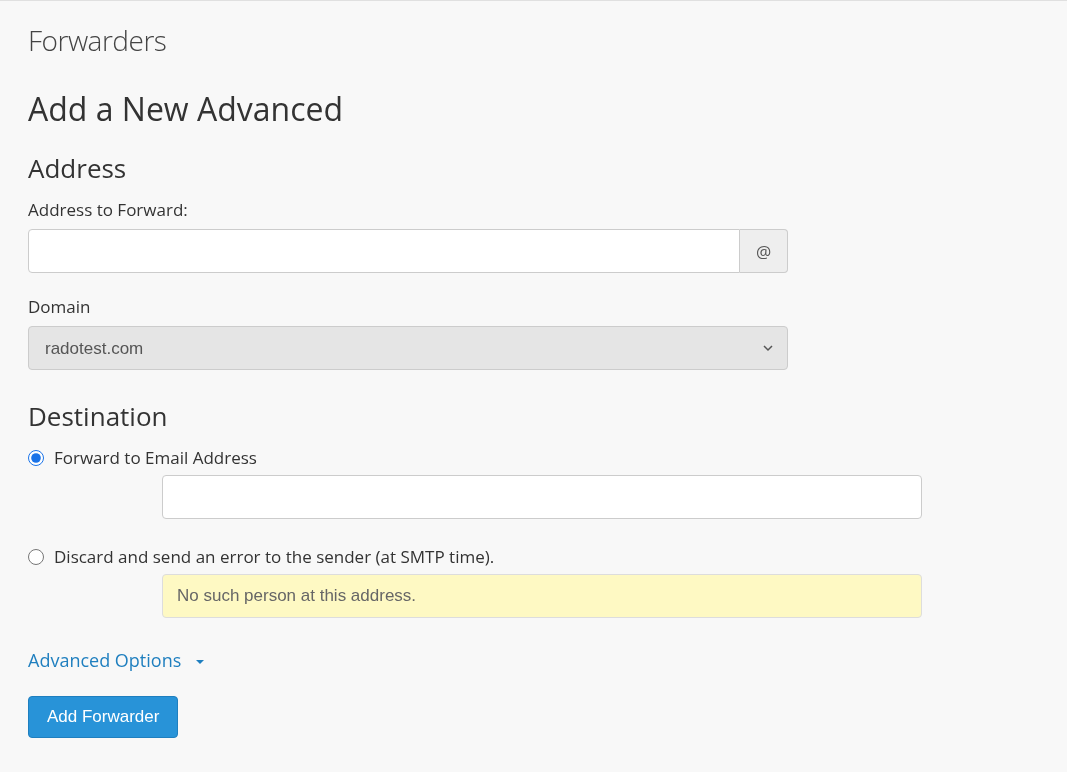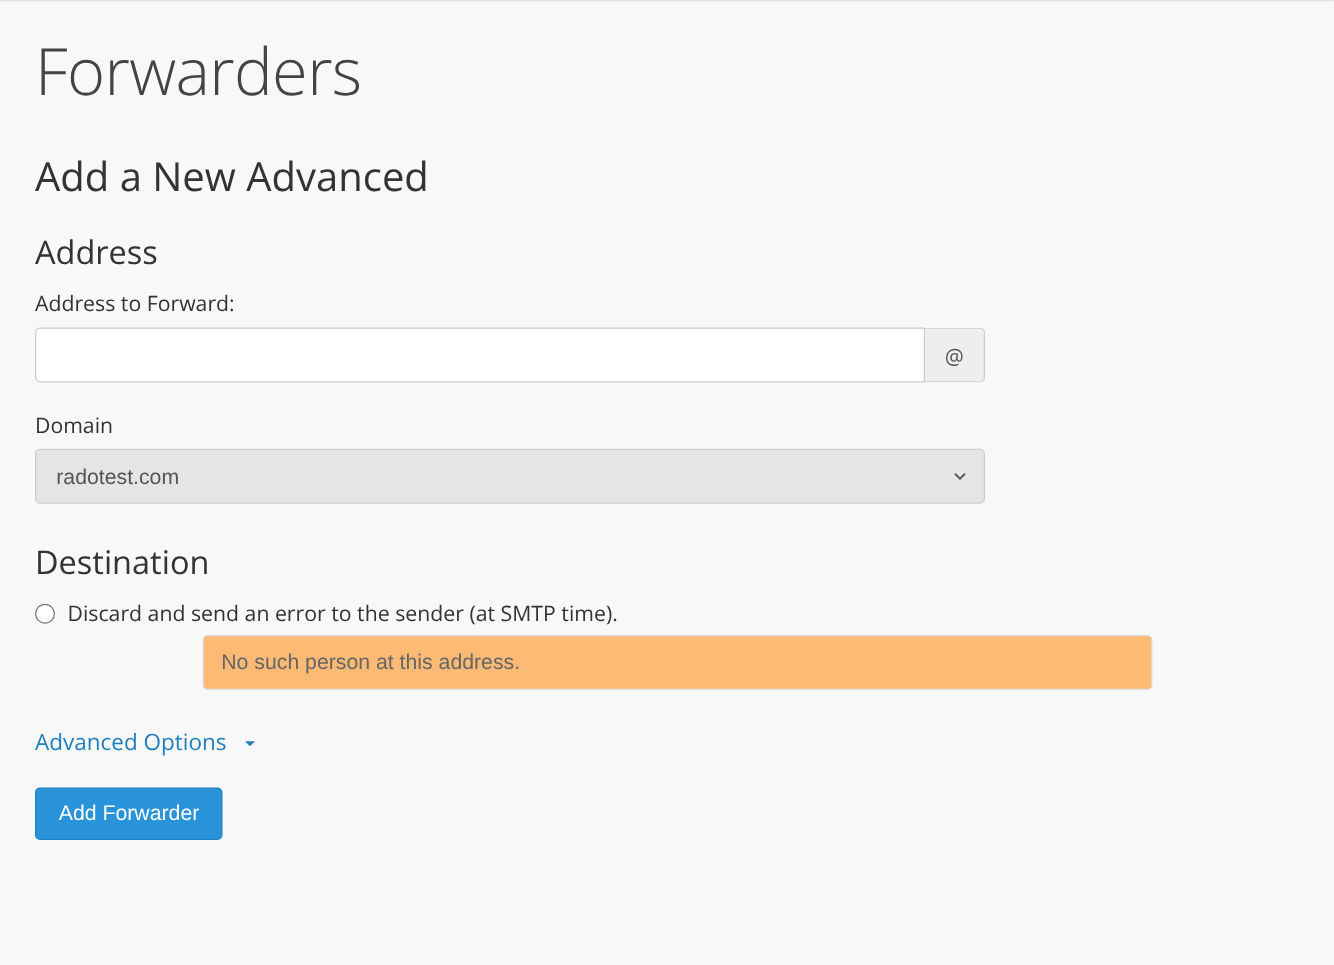--- a/index.html
+++ b/index.html
@@ -12,21 +12,21 @@
       background: #f8f8f8;
       color: #333;
       padding: 0;
       width: 1067px;
       border-top: 1px solid #e0e0e0;
     }
     .container {
       padding: 20px 28px 28px 28px;
     }
     h1 {
-      font-size: 52px;
+      font-size: 28px;
       font-weight: 300;
       color: #444;
       margin-bottom: 28px;
       letter-spacing: -0.5px;
     }
     h2 {
       font-size: 32px;
       font-weight: 500;
       color: #333;
       margin-bottom: 20px;
@@ -139,21 +139,21 @@
       margin-bottom: 8px;
       display: block;
     }
     .disabled-input {
       width: 100%;
       height: 44px;
       border: 1px solid #ddd;
       border-radius: 4px;
       padding: 8px 14px;
       font-size: 17px;
-      background: #fdba74;
+      background: #fef9c3;
       color: #666;
       outline: none;
     }
     .advanced-link {
       display: inline-flex;
       align-items: flex-start;
       gap: 14px;
       color: #1f7fbf;
       font-size: 18px;
       font-weight: 500;
@@ -210,20 +210,29 @@
     <span class="select-caret">
       <svg width="12" height="12" viewBox="0 0 12 12">
           <path d="M2 4 L6 8 L10 4" fill="none" stroke="#555" stroke-width="1.5"></path>
         </svg>
     </span>
   </div>
 
   <div class="section-dest">
     <h3>Destination</h3>
 
+    <div class="radio-block">
+      <div class="radio-row">
+        <input type="radio" name="dest" checked="" style="">
+        <label class="radio-label">Forward to Email Address</label>
+      </div>
+      <div class="indented">
+        <input type="text" class="plain-input" value="" style="">
+      </div>
+    </div>
 
     <div class="radio-block">
       <div class="radio-row">
         <input type="radio" name="dest" style="">
         <label class="radio-label">Discard and send an error to the sender (at SMTP time).</label>
       </div>
       <div class="indented">
         <input type="text" class="disabled-input" disabled="" value="No such person at this address." style="">
       </div>
     </div>

